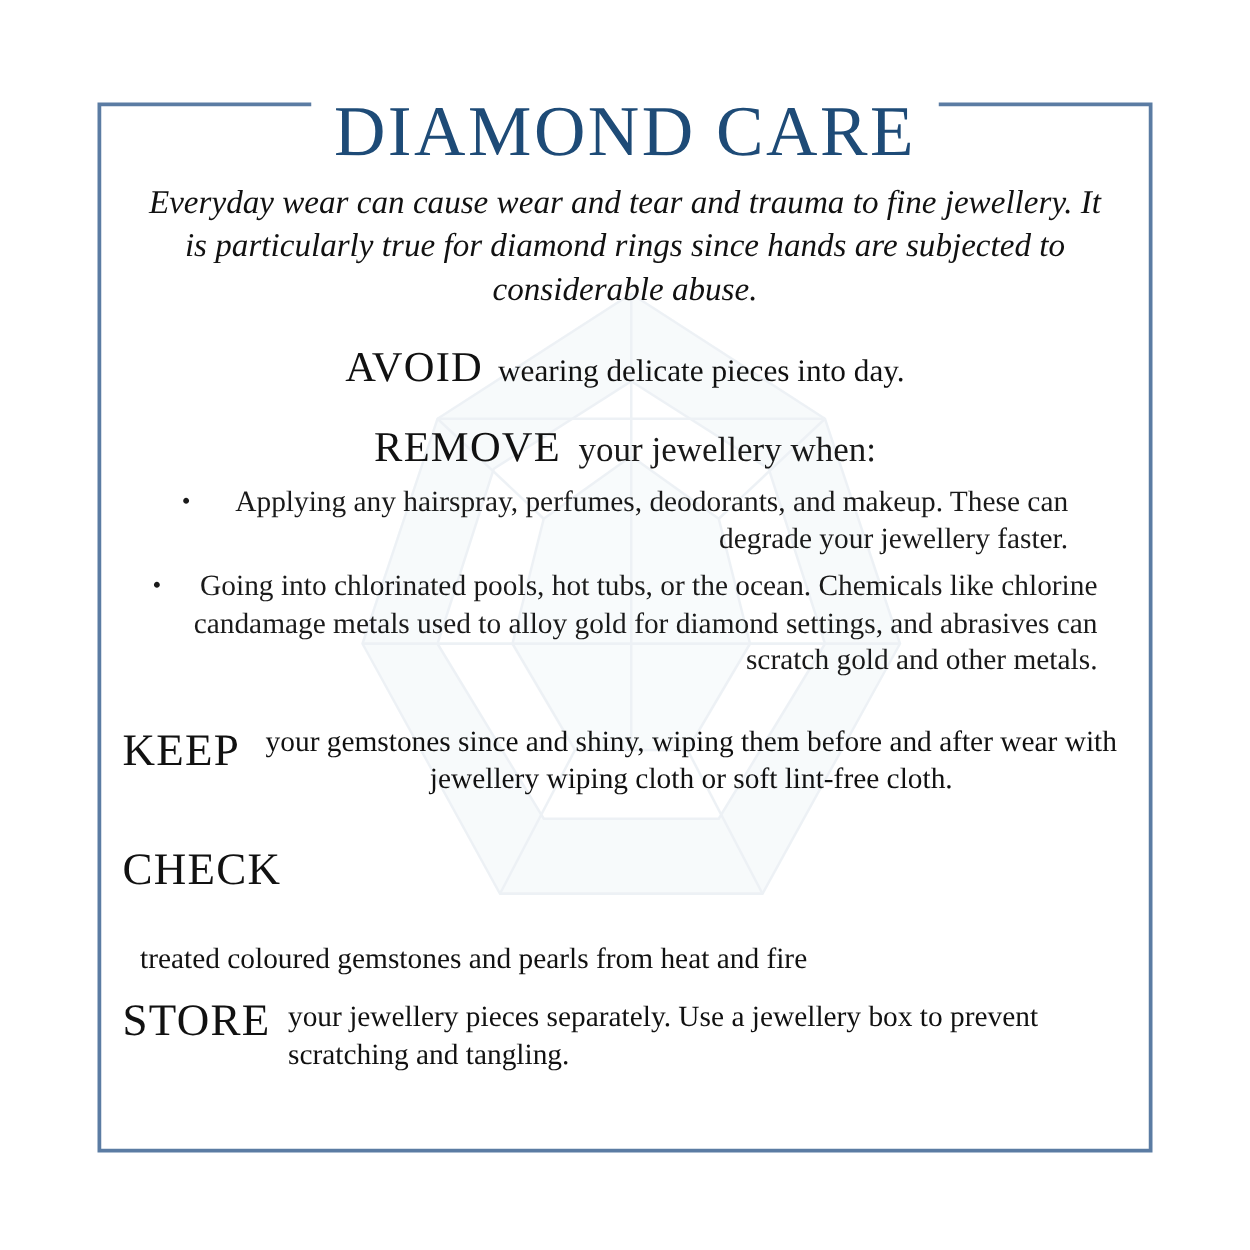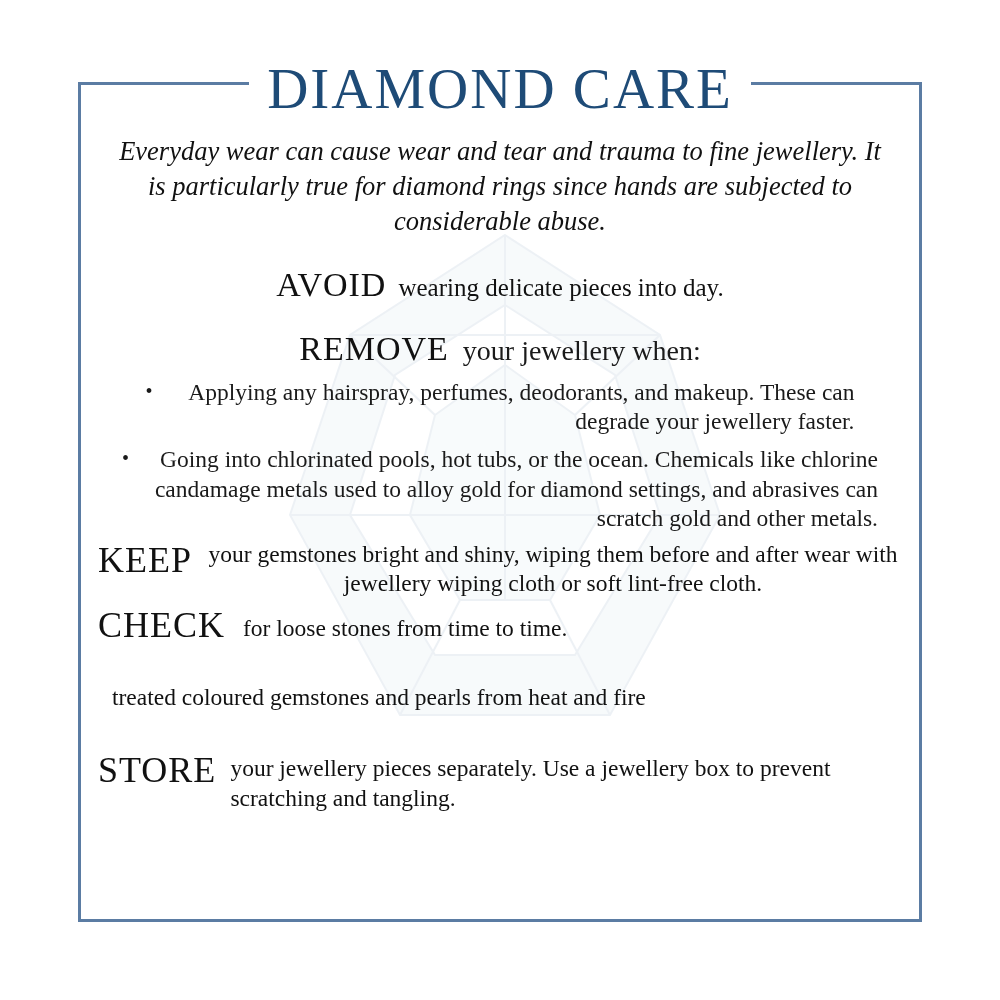--- a/index.html
+++ b/index.html
@@ -50,36 +50,36 @@
     width: 844px;
     height: 870px;
     box-sizing: border-box;
     padding: 0 14px;
   }
 
   .title-wrap {
     position: relative;
     height: 74px;
     display: flex;
-    align-items: flex-start;
+    align-items: flex-end;
     justify-content: center;
   }
   .title {
     background: #ffffff;
     padding: 0 18px;
     font-size: 57px;
     letter-spacing: 2px;
     color: #1e4b77;
     font-family: "Liberation Serif", serif;
     line-height: 1;
     white-space: nowrap;
   }
 
   .intro {
-    margin-top: 0;
+    margin-top: 10px;
     text-align: center;
     font-style: italic;
     font-size: 26.5px;
     line-height: 1.33;
     padding: 0 24px;
     color: #111111;
   }
 
   .row {
     display: flex;
@@ -122,21 +122,21 @@
   }
   .bullet .btext {
     text-align: right;
     max-width: 730px;
   }
 
   
   .block {
     display: flex;
     align-items: flex-start;
-    margin-top: 6px;
+    margin-top: 36px;
     padding: 0 6px;
   }
   .block .kwcol {
     flex: 0 0 auto;
     font-size: 36px;
     letter-spacing: 1px;
     line-height: 1.05;
     padding-top: 2px;
     white-space: nowrap;
     color: #111111;
@@ -202,32 +202,31 @@
         <span class="btext" style="max-width:690px">Applying any hairspray, perfumes, deodorants, and makeup. These can degrade your jewellery faster.</span>
       </div>
       <div class="bullet">
         <span class="dot">•</span>
         <span class="btext" style="max-width:740px">Going into chlorinated pools, hot tubs, or the ocean. Chemicals like chlorine candamage metals used to alloy gold for diamond settings, and abrasives can scratch gold and other metals.</span>
       </div>
     </div>
 
     <div class="block">
       <div class="kwcol">KEEP</div>
-      <div class="txtcol txt-center">your gemstones bright and shiny, wiping them before and after wear with jewellery wiping cloth or soft lint-free cloth.</div>
+      <div class="txtcol txt-center">your gemstones since and shiny, wiping them before and after wear with jewellery wiping cloth or soft lint-free cloth.</div>
     </div>
 
 
     <div class="block">
       <div class="kwcol">CHECK</div>
-      <div class="txtcol" style="padding-top:9px;padding-left:18px">for loose stones from time to time.</div>
     </div>
 
     <div class="block" style="margin-top:34px">
       <div class="txtcol" style="padding-top:4px;padding-left:14px">treated coloured gemstones and pearls from heat and fire</div>
     </div>
 
-    <div class="block" style="margin-top:38px">
+    <div class="block" style="margin-top:14px">
       <div class="kwcol">STORE</div>
       <div class="txtcol" style="padding-top:4px;padding-left:14px">your jewellery pieces separately. Use a jewellery box to prevent scratching and tangling.</div>
     </div>
 
   </div>
 </div>
 
 </body></html>

